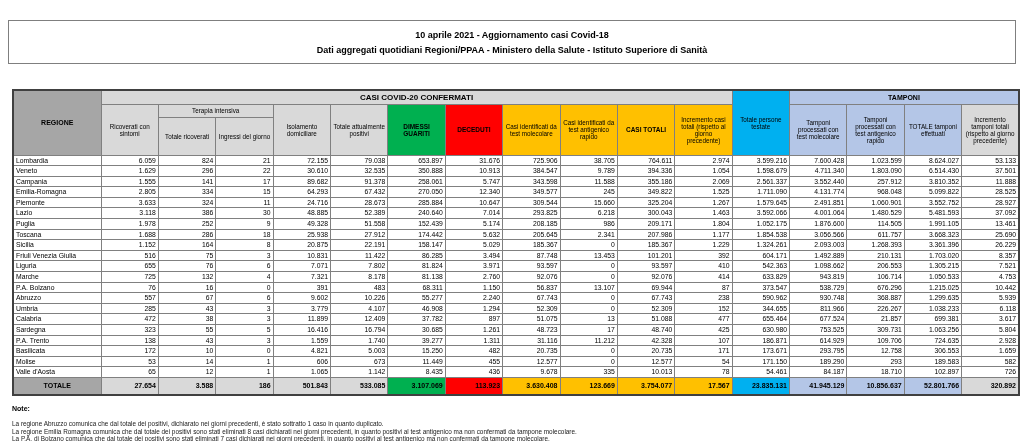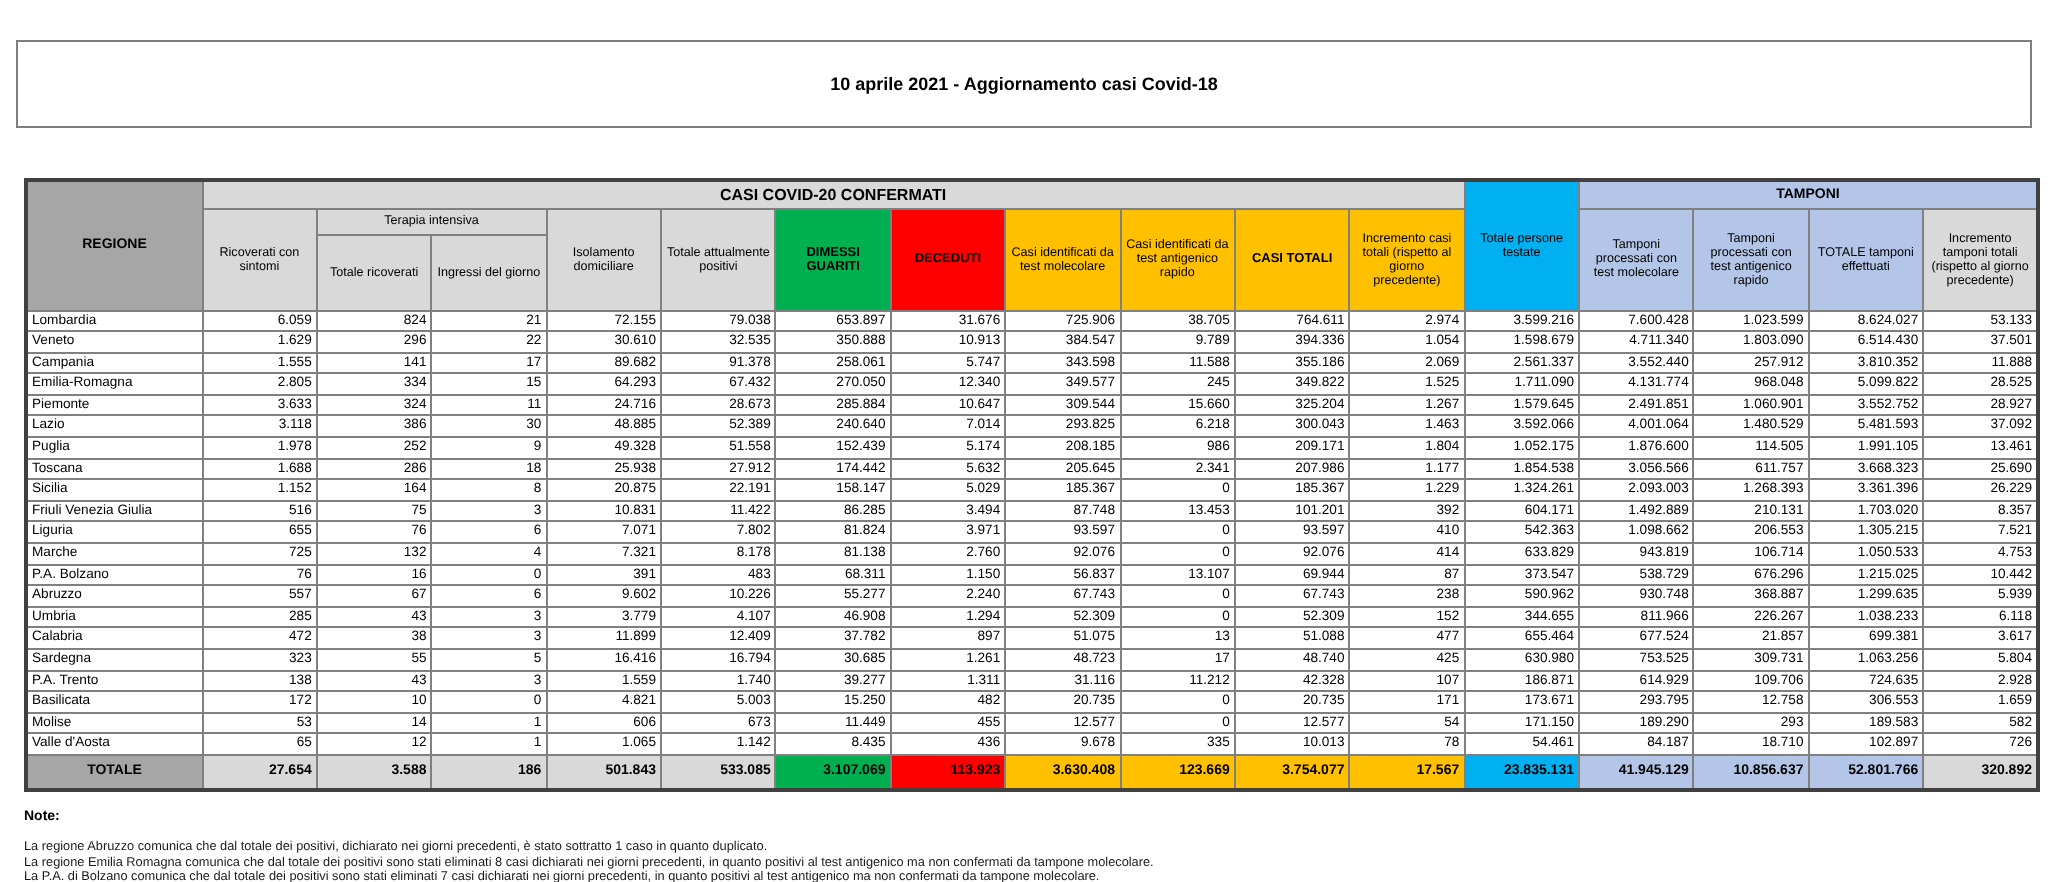--- a/index.html
+++ b/index.html
@@ -47,20 +47,21 @@
   tr.total-row td.blue{background:var(--blue);text-align:right;}
   .notes{margin:9px 0 0 12px;}
   .notes .note-title{font-size:7px;font-weight:bold;margin-bottom:8px;}
   .notes .note-line{font-size:6.4px;line-height:7.6px;color:#1a1a1a;}
 </style>
 </head>
 <body style="--green: #00b050; --red: #ff0000; --yellow: #ffc000; --cyan: #00b0f0; --blue: #b4c6e7; --grey: #d9d9d9; --darkgrey: #a6a6a6;">
 
 <div class="title-box">
   <div class="t1">10 aprile 2021 - Aggiornamento casi Covid-18</div>
+  <div class="t2">Dati aggregati quotidiani Regioni/PPAA - Ministero della Salute - Istituto Superiore di Sanità</div>
 </div>
 
 <table class="covid">
   <colgroup>
     <col class="c-region">
     <col span="16">
   </colgroup>
   <thead>
     <tr class="hr1">
       <th rowspan="3" class="h-dark regione-h">REGIONE</th>

